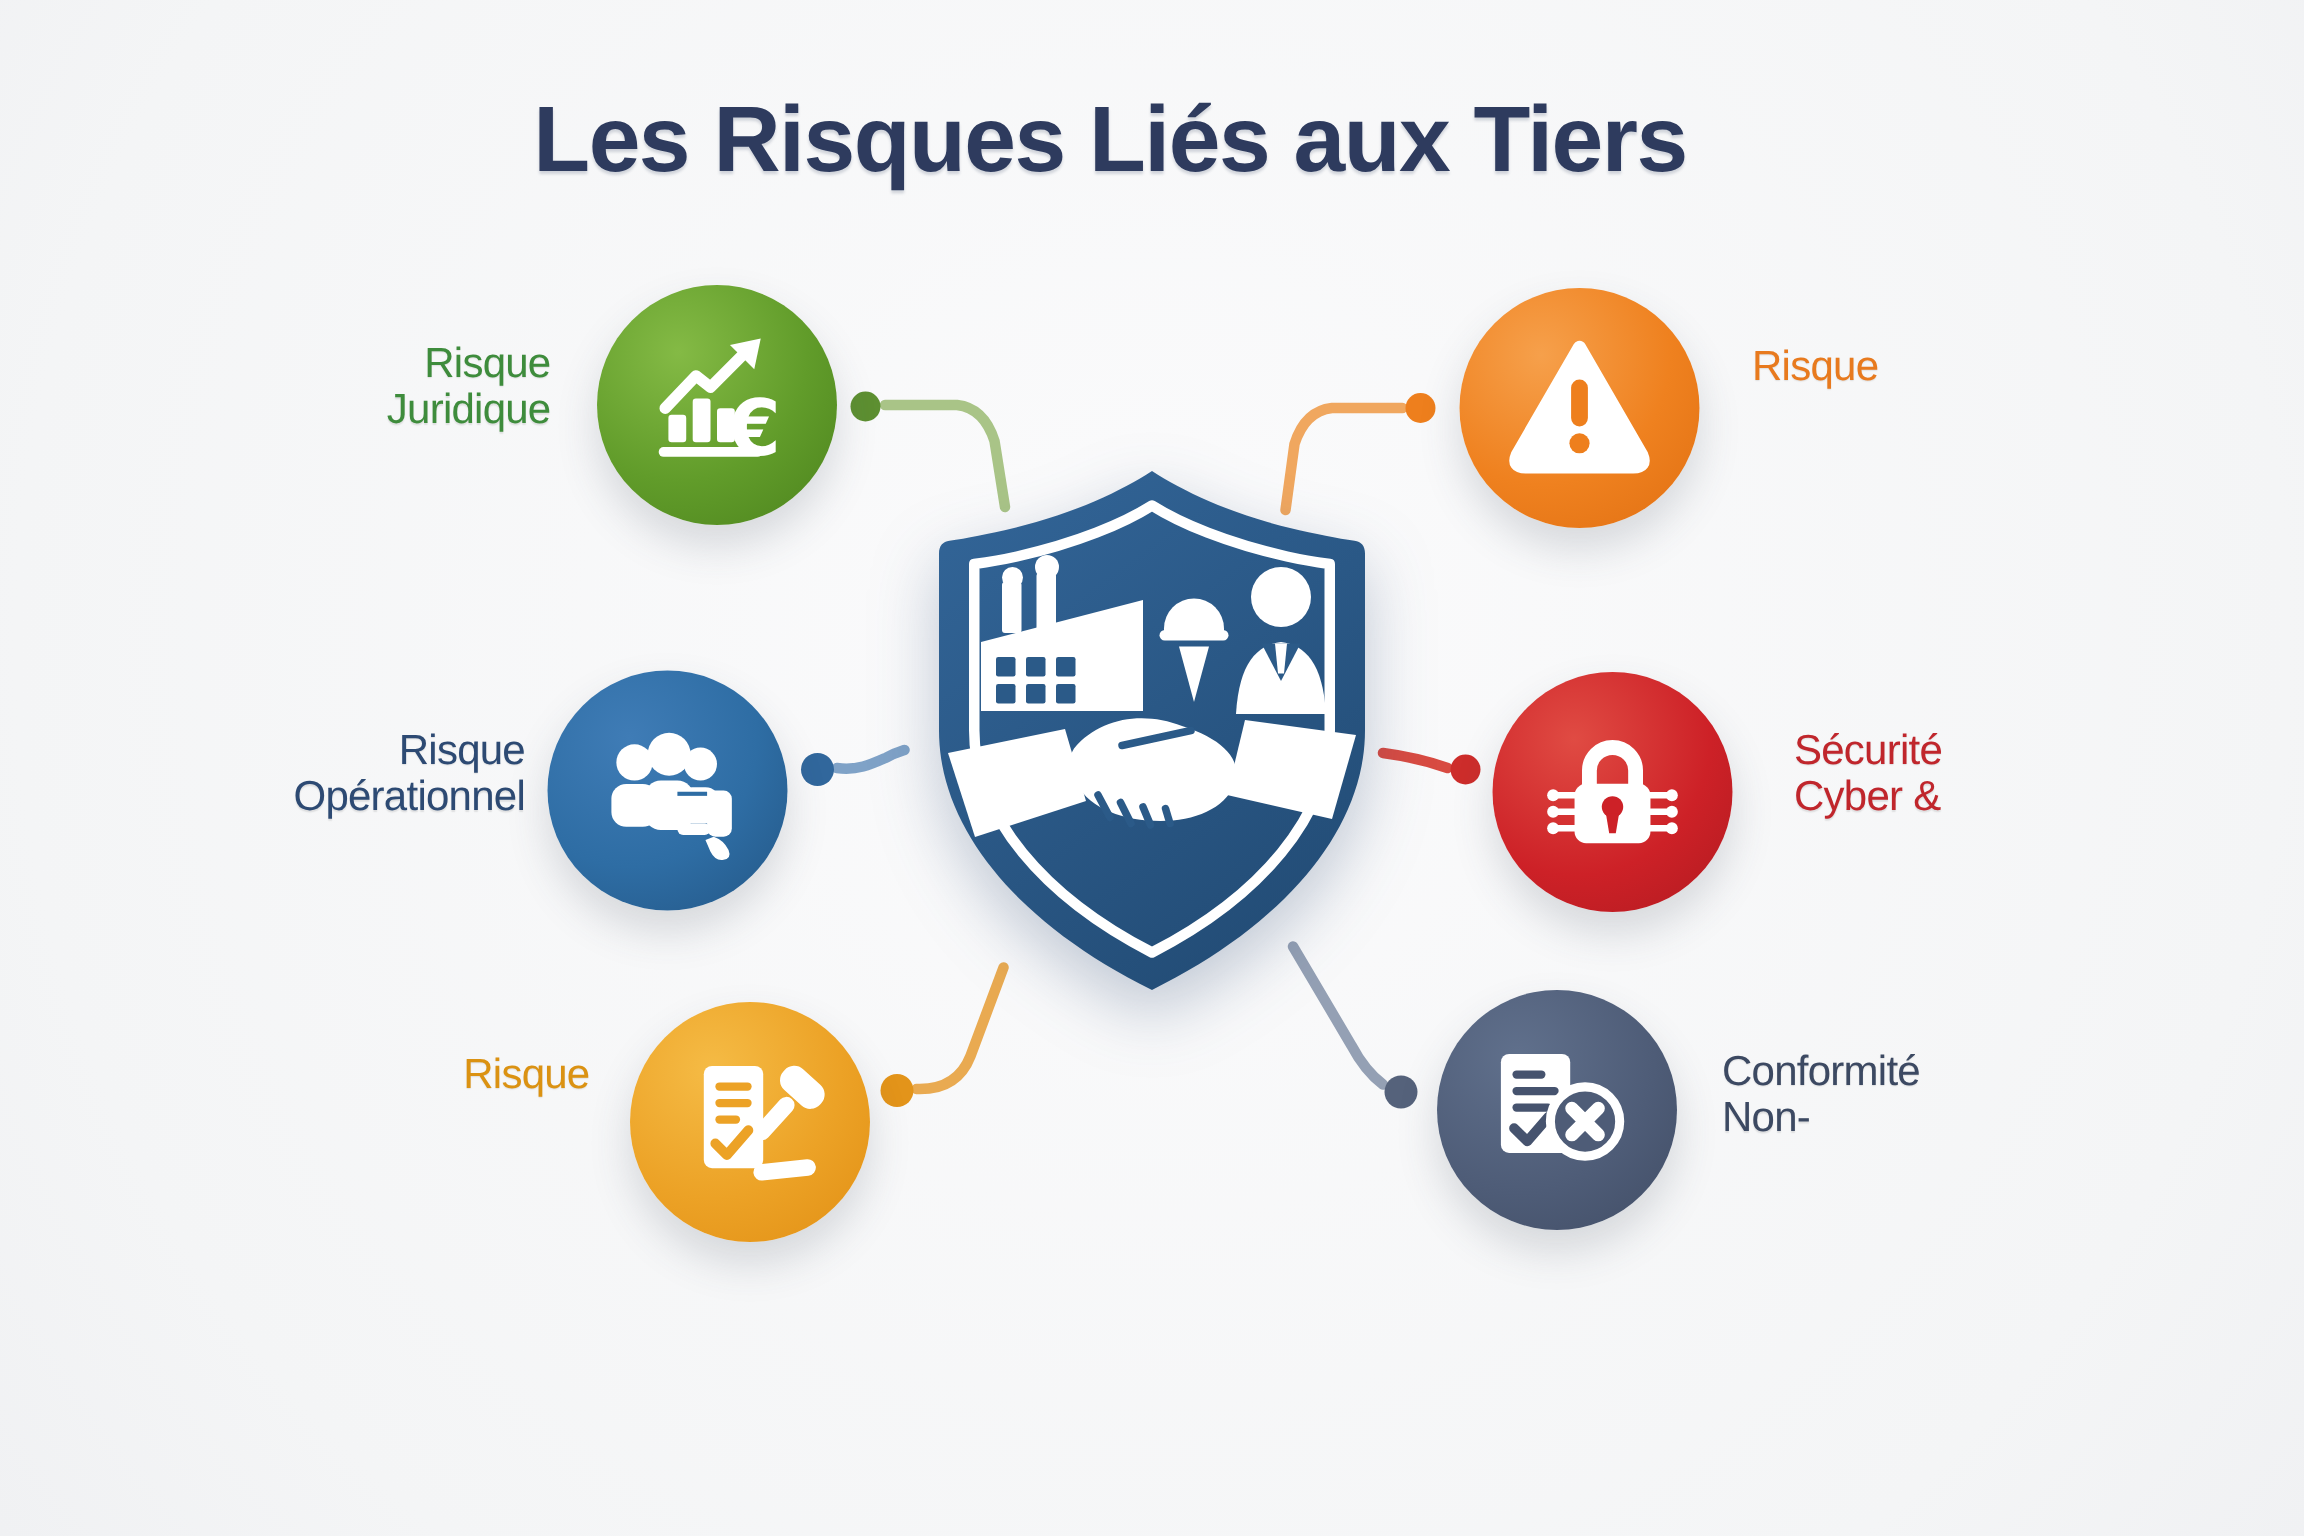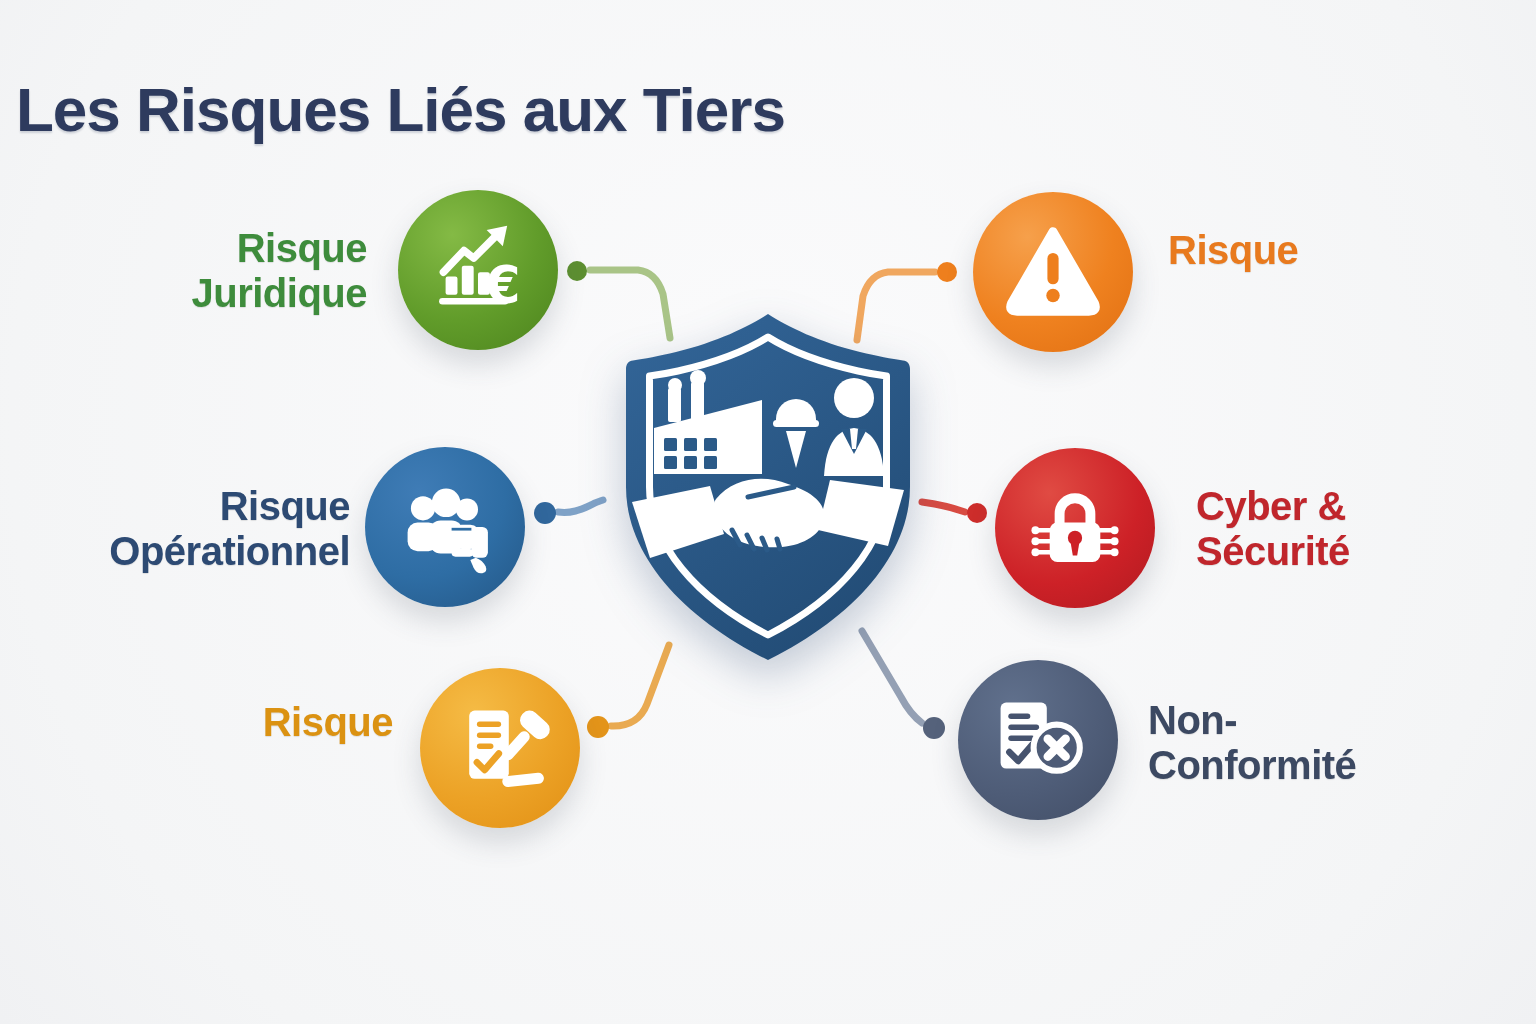--- a/index.html
+++ b/index.html
@@ -4,37 +4,37 @@
 <style>
   html,body{margin:0;padding:0;}
   body{
     width:1536px;height:1024px;overflow:hidden;
     font-family:"Liberation Sans","DejaVu Sans",sans-serif;
     background:radial-gradient(circle at 50% 42%, #fbfbfc 0%, #f4f5f6 78%, #f0f1f3 100%);
     position:relative;
   }
   .canvas{position:absolute;inset:0;}
   .title{
-    position:absolute;top:58px;left:0;width:1480px;margin:16px;
-    text-align:left;font-size:62px;font-weight:700;letter-spacing:-1px;
+    position:absolute;top:58px;left:0;width:1480px;margin:0;
+    text-align:center;font-size:62px;font-weight:700;letter-spacing:-1px;
     color:#2e3b5e;text-shadow:0 2px 2px rgba(30,45,80,0.18);
   }
   .circle{
     position:absolute;width:160px;height:160px;border-radius:50%;
     display:flex;align-items:center;justify-content:center;
     box-shadow:0 14px 28px rgba(60,70,90,0.18);
   }
   .c-fin{left:398px;top:190px;background:radial-gradient(circle at 34% 28%, #84ba45 0%, #619c2a 55%, #4c831d 100%);}
   .c-op {left:973px;top:192px;background:radial-gradient(circle at 34% 28%, #f6a04b 0%, #ef811f 55%, #e06f12 100%);}
   .c-rep{left:365px;top:447px;background:radial-gradient(circle at 34% 28%, #3f7cb6 0%, #2e6da4 55%, #235685 100%);}
   .c-cyb{left:995px;top:448px;background:radial-gradient(circle at 34% 28%, #e04b43 0%, #cd2127 58%, #b01a20 100%);}
   .c-jur{left:420px;top:668px;background:radial-gradient(circle at 34% 28%, #f5bb45 0%, #eca226 55%, #e18f14 100%);}
   .c-non{left:958px;top:660px;background:radial-gradient(circle at 34% 28%, #60708c 0%, #4e5c77 58%, #414d65 100%);}
   .label{
-    position:absolute;font-weight:700;font-size:40px;line-height:1.12;
+    position:absolute;font-weight:400;font-size:28px;line-height:1.12;
     letter-spacing:-0.5px;text-shadow:0 1px 1px rgba(0,0,0,0.10);
   }
   .l-fin{left:95px; top:226px;width:272px;text-align:right;color:#3e8c3c;}
   .l-op {left:1168px;top:228px;width:340px;text-align:left; color:#e87a1e;}
   .l-rep{left:60px; top:484px;width:290px;text-align:right;color:#2d4a73;}
   .l-cyb{left:1196px;top:484px;width:320px;text-align:left; color:#c0262c;}
   .l-jur{left:140px;top:700px;width:253px;text-align:right;color:#db9212;}
   .l-non{left:1148px;top:698px;width:340px;text-align:left; color:#3c4962;}
   .shield-wrap{position:absolute;left:598px;top:306px;width:340px;height:364px;
     filter:drop-shadow(0 16px 22px rgba(40,70,110,0.28));}
@@ -192,22 +192,22 @@
         <circle cx="14" cy="52" r="3.6"></circle>
           <circle cx="14" cy="62" r="3.6"></circle>
           <circle cx="14" cy="72" r="3.6"></circle>
         <circle cx="86" cy="52" r="3.6"></circle>
           <circle cx="86" cy="62" r="3.6"></circle>
           <circle cx="86" cy="72" r="3.6"></circle>
       </g>
     </svg>
   </div>
   <div class="label l-cyb">
+    <div>Sécurité</div>
     <div>Cyber &amp;</div>
-    <div>Sécurité</div>
   </div>
 
   <div class="circle c-jur">
     <svg width="110" height="110" viewBox="0 0 100 100">
       <rect x="22" y="16" width="36" height="62" rx="5" fill="#ffffff"></rect>
       <g fill="#eca226">
         <rect x="29" y="26" width="22" height="5" rx="2.5"></rect>
         <rect x="29" y="36" width="22" height="5" rx="2.5"></rect>
         <rect x="29" y="46" width="15" height="5" rx="2.5"></rect>
       </g>
@@ -233,17 +233,17 @@
       </g>
       <polyline points="24,61 32,69 45,54" fill="none" stroke="#46536e" stroke-width="6" stroke-linecap="round" stroke-linejoin="round"></polyline>
       <circle cx="67" cy="57" r="21" fill="#4e5c77" stroke="#ffffff" stroke-width="5.5"></circle>
       <g stroke="#ffffff" stroke-width="8" stroke-linecap="round">
         <line x1="59" y1="49" x2="75" y2="65"></line>
         <line x1="75" y1="49" x2="59" y2="65"></line>
       </g>
     </svg>
   </div>
   <div class="label l-non">
+    <div>Conformité</div>
     <div>Non-</div>
-    <div>Conformité</div>
   </div>
 
 </div>
 
 </body></html>

